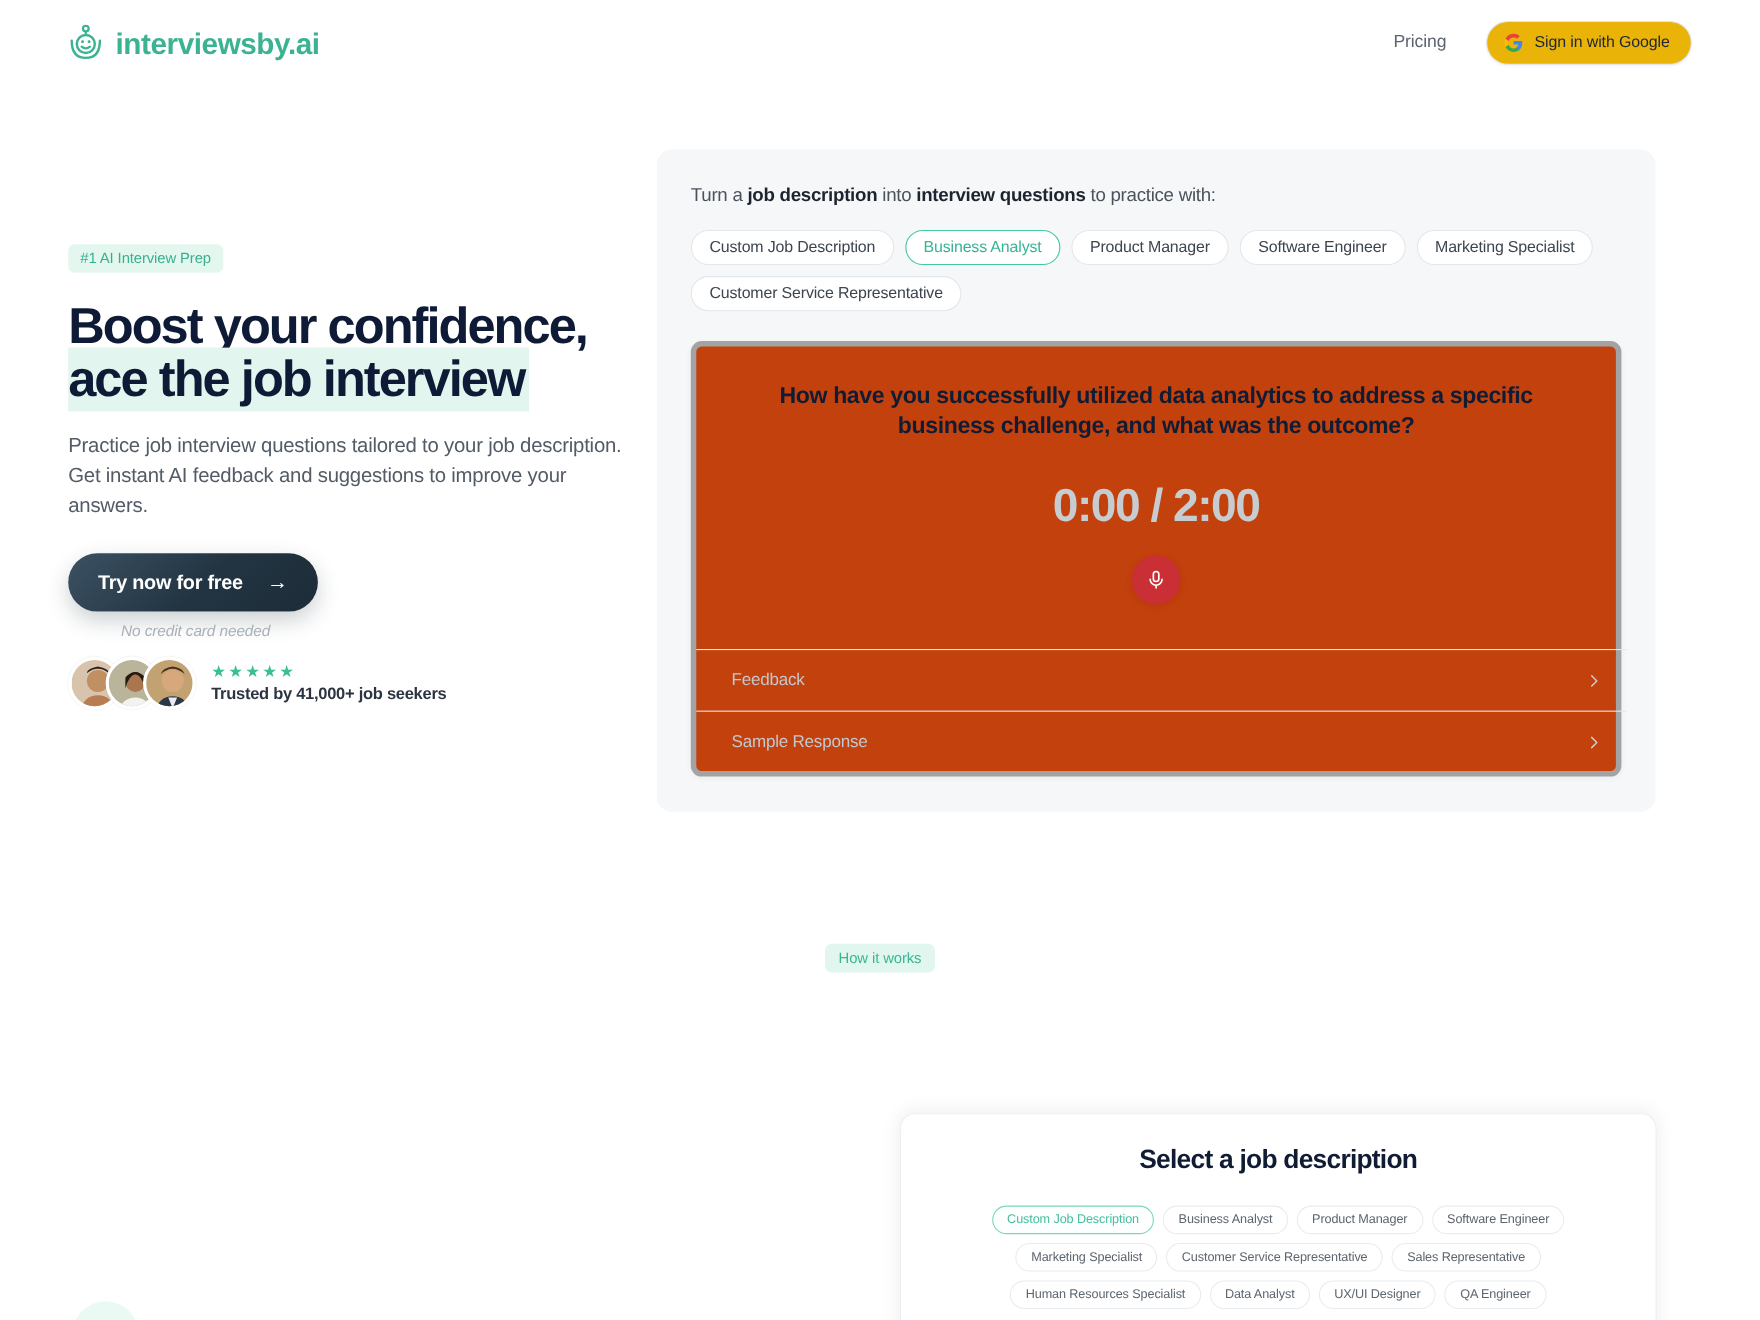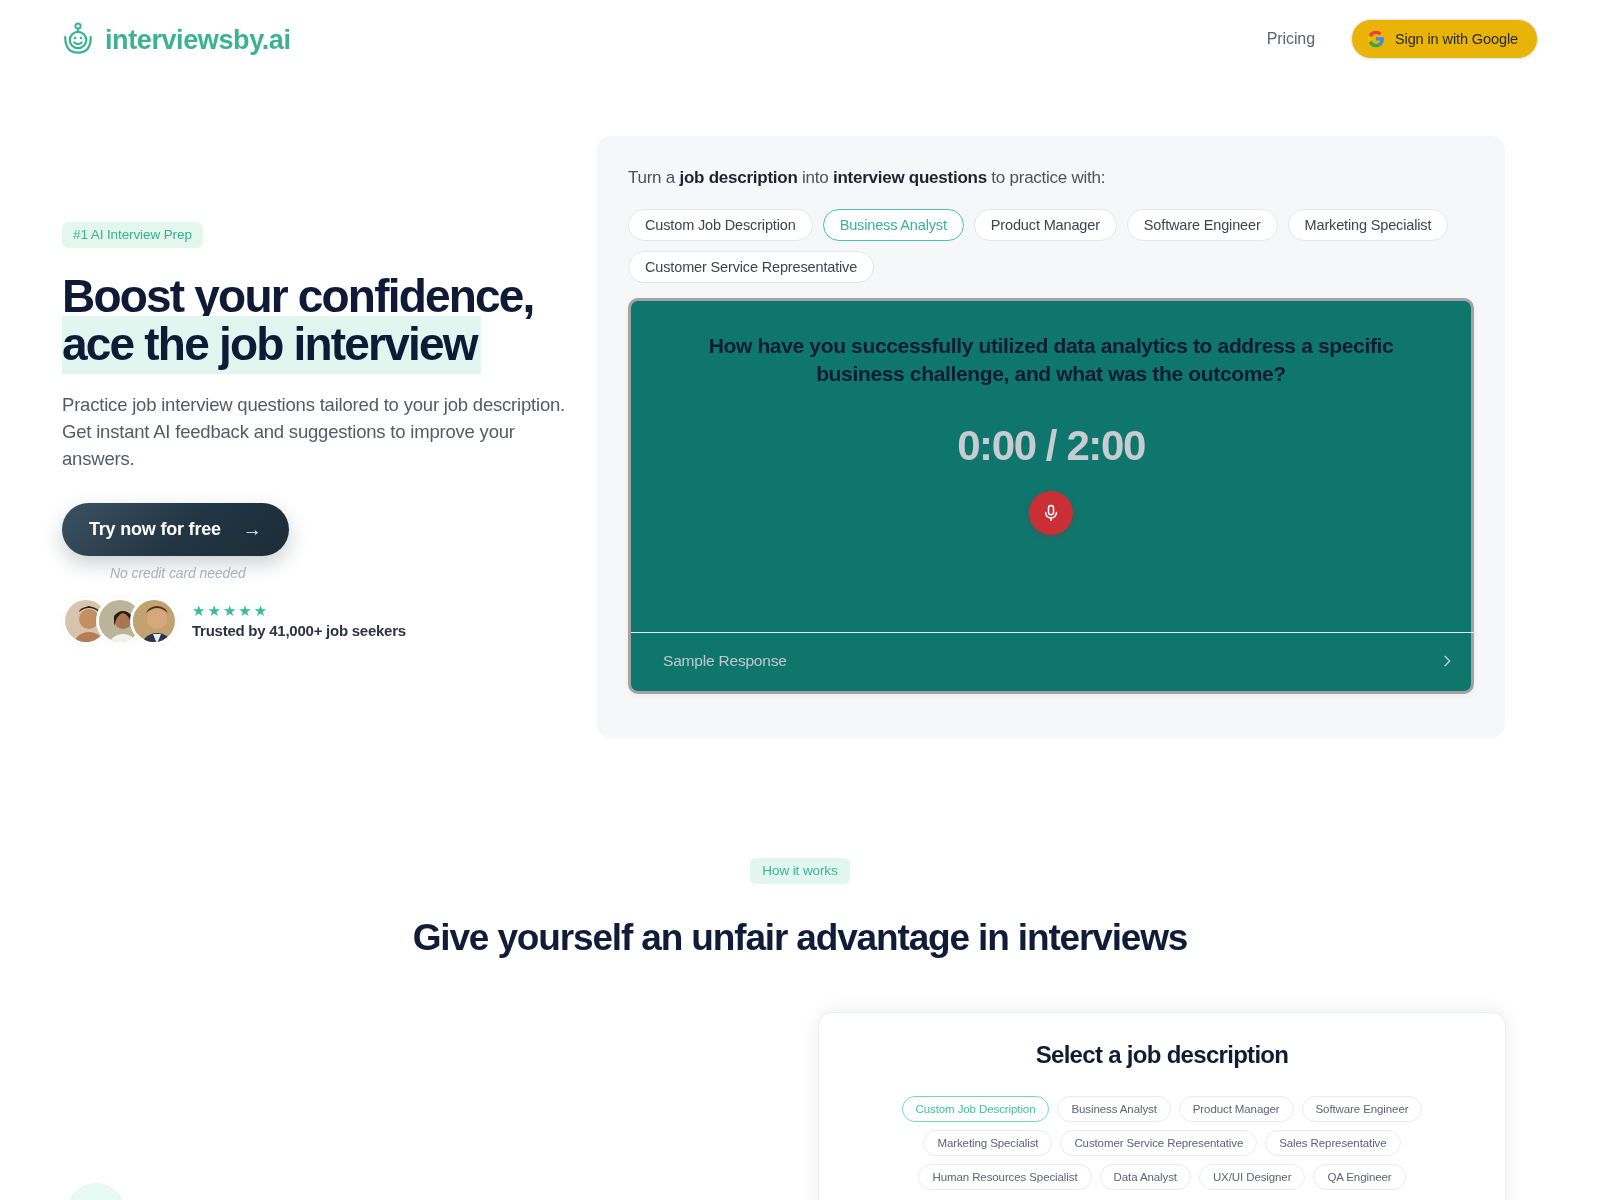--- a/index.html
+++ b/index.html
@@ -103,22 +103,22 @@
   .chip {
     height:32px; padding:0 16px;
     display:inline-flex; align-items:center;
     background:#fff; border:1px solid #e4e7ea; border-radius:17px;
     font-size:14.5px; color:#3d454f; cursor:pointer;
     letter-spacing:-0.15px; white-space:nowrap;
   }
   .chip.sel { border-color:#46c7a3; color:#36b494; }
 
   .qcard {
-    position:absolute; left:31px; top:162px; width:846px; height:396px;
-    background:#0f766e; border:3px solid #a3a3a3; border-radius:10px;
+    position:absolute; left:31px; top:174px; width:846px; height:396px;
+    background:#c2410c; border:5px solid #a3a3a3; border-radius:10px;
     box-shadow:0 2px 6px rgba(16,24,40,0.04);
   }
   .qtext {
     margin:31px 36px 0; text-align:center;
     font-size:21px; line-height:1.34; font-weight:700;
     color:#101c34; letter-spacing:-0.35px;
   }
   .timer {
     margin-top:34px; text-align:center;
     font-size:42px; font-weight:600; color:#c7ccd1; letter-spacing:-1.4px;
@@ -285,32 +285,37 @@
       <div class="mic-wrap">
         <button class="mic-btn">
           <svg width="20" height="20" viewBox="0 0 24 24" fill="none" stroke="#fff" stroke-width="1.8" stroke-linecap="round">
             <rect x="9" y="3" width="6" height="11" rx="3"></rect>
             <path d="M5.5 11.5a6.5 6.5 0 0 0 13 0"></path>
             <line x1="12" y1="18" x2="12" y2="21"></line>
           </svg>
         </button>
       </div>
 
+      <div class="acc-row r1">
+        <span class="acc-label">Feedback</span>
+        <svg width="16" height="16" viewBox="0 0 24 24" fill="none" stroke="#c9ced4" stroke-width="2" stroke-linecap="round" stroke-linejoin="round">
+          <polyline points="9 5 16 12 9 19"></polyline>
+        </svg>
+      </div>
       <div class="acc-row r2">
         <span class="acc-label">Sample Response</span>
         <svg width="16" height="16" viewBox="0 0 24 24" fill="none" stroke="#c9ced4" stroke-width="2" stroke-linecap="round" stroke-linejoin="round">
           <polyline points="9 5 16 12 9 19"></polyline>
         </svg>
       </div>
     </div>
   </div>
 
   <div class="hiw">
     <span class="hiw-badge">How it works</span>
-    <div class="hiw-title">Give yourself an unfair advantage in interviews</div>
   </div>
 
   <div class="preview-card">
     <div class="preview-title">Select a job description</div>
     <div class="preview-chips" id="preview-chips">
         <div class="pchip sel">Custom Job Description</div>
         <div class="pchip">Business Analyst</div>
         <div class="pchip">Product Manager</div>
         <div class="pchip">Software Engineer</div>
         <div class="pchip">Marketing Specialist</div>

